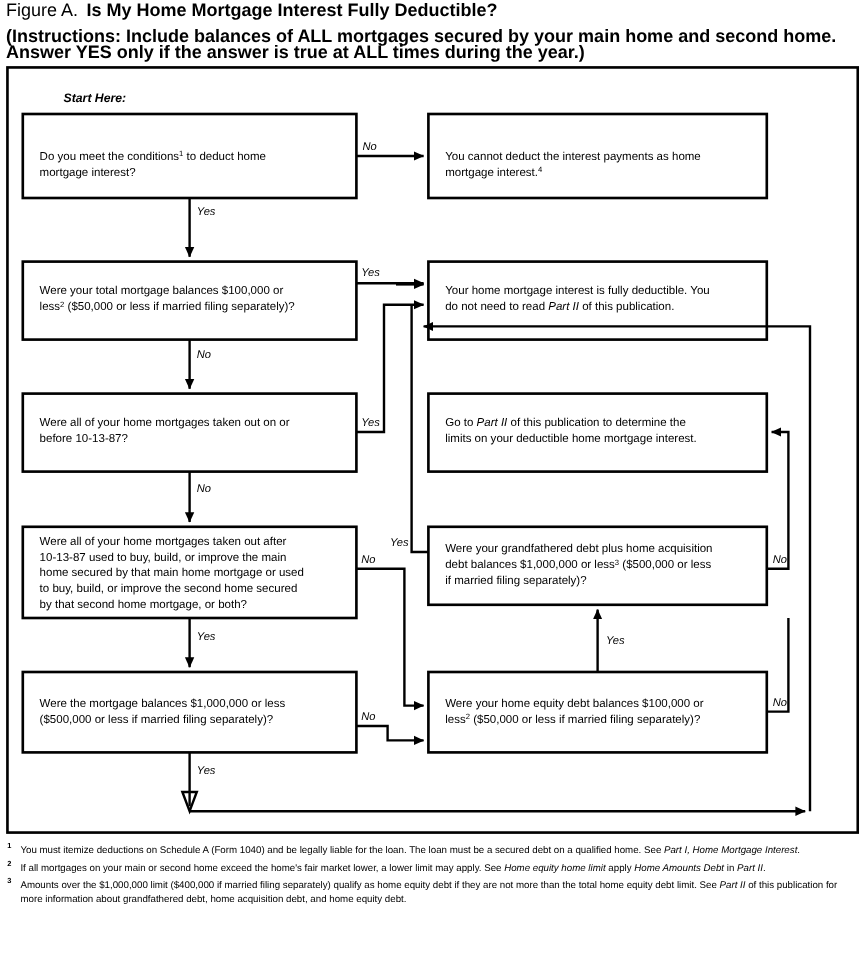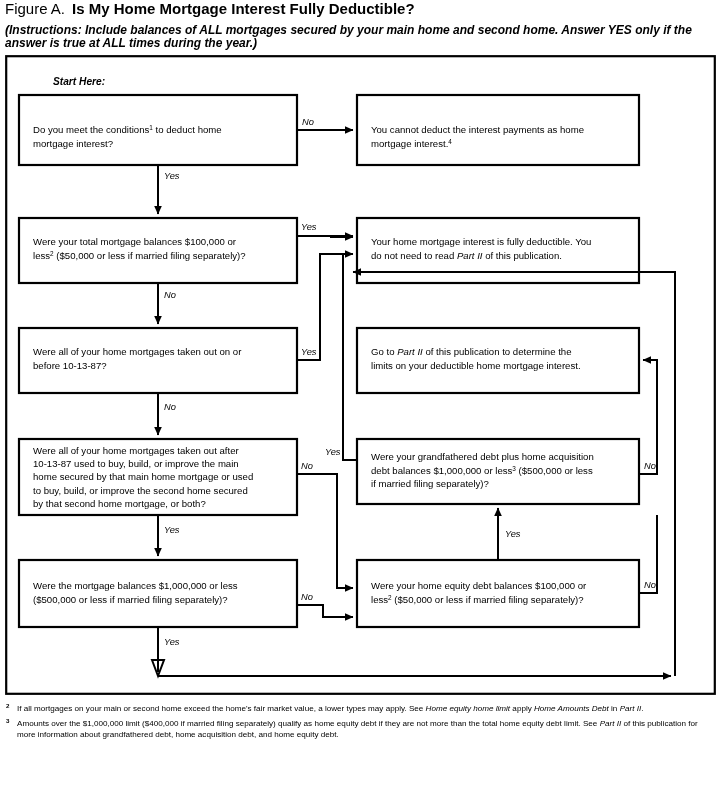--- a/index.html
+++ b/index.html
@@ -1,22 +1,22 @@
 <!DOCTYPE html>
 <html><head>
 <meta charset="utf-8">
 <style>
   html,body{margin:0;padding:0;background:#ffffff;}
   body{width:721px;height:808px;font-family:"Liberation Sans",sans-serif;color:#000;}
   #page{position:relative;width:721px;height:808px;overflow:hidden;}
   .fig-title{position:absolute;left:5px;top:0;font-size:15px;text-align:right;}
   .fig-title .lbl{font-weight:normal;}
   .fig-title .ttl{font-weight:bold;margin-left:7px;}
-  .instructions{position:absolute;left:5px;top:24px;width:712px;font-size:12px;
-                font-style:italic;font-weight:bold;line-height:13px;}
+  .instructions{position:absolute;left:5px;top:24px;width:712px;font-size:15px;
+                font-weight:bold;line-height:13px;}
   #chart-wrap{position:absolute;left:5px;top:55px;width:651px;height:640px;}
   svg{display:block;}
   .bx{fill:#ffffff;stroke:#000000;stroke-width:2.2;}
   .ln{stroke:#000000;stroke-width:2;fill:none;}
   .btxt{font-family:"Liberation Sans",sans-serif;font-size:9.6px;fill:#000;}
   .btxt tspan.sup{font-size:6.4px;baseline-shift:super;}
   .btxt tspan.it{font-style:italic;}
   .edge{font-family:"Liberation Sans",sans-serif;font-size:9.3px;font-style:italic;fill:#000;}
   .starthere{font-family:"Liberation Sans",sans-serif;font-size:10.2px;
              font-style:italic;font-weight:bold;fill:#000;}
@@ -174,20 +174,23 @@
 
       <text class="btxt" x="366" y="534">
         <tspan x="366" dy="0">Were your home equity debt balances $100,000 or</tspan>
         <tspan x="366" dy="13.5">less<tspan class="sup">2</tspan> ($50,000 or less if married filing separately)?</tspan>
       </text>
     </svg>
   </div>
 
   <div class="notes">
     <p class="note">
-      <span class="mk">2</span><span>If all mortgages on your main or second home exceed the home's fair market value, a lower types may apply. See </span><i>Home equity home limit</i><span> apply </span><i>Home Amounts Debt</i><span> in </span><i>Part II</i><span>.</span>
+      <span class="mk">1</span><span>You must itemize deductions on Schedule A (Form 1040) and be legally liable for the loan. The loan must be a secured debt on a qualified home. See </span><i>Part I, Home Mortgage Interest</i><span>.</span>
+    </p>
+    <p class="note">
+      <span class="mk">2</span><span>If all mortgages on your main or second home exceed the home's fair market lower, a lower limit may apply. See </span><i>Home equity home limit</i><span> apply </span><i>Home Amounts Debt</i><span> in </span><i>Part II</i><span>.</span>
     </p>
     <p class="note">
       <span class="mk">3</span><span>Amounts over the $1,000,000 limit ($400,000 if married filing separately) qualify as home equity debt if they are not more than the total home equity debt limit. See </span><i>Part II</i><span> of this publication for more information about grandfathered debt, home acquisition debt, and home equity debt.</span>
     </p>
   </div>
 
 </div>
 
 </body></html>

